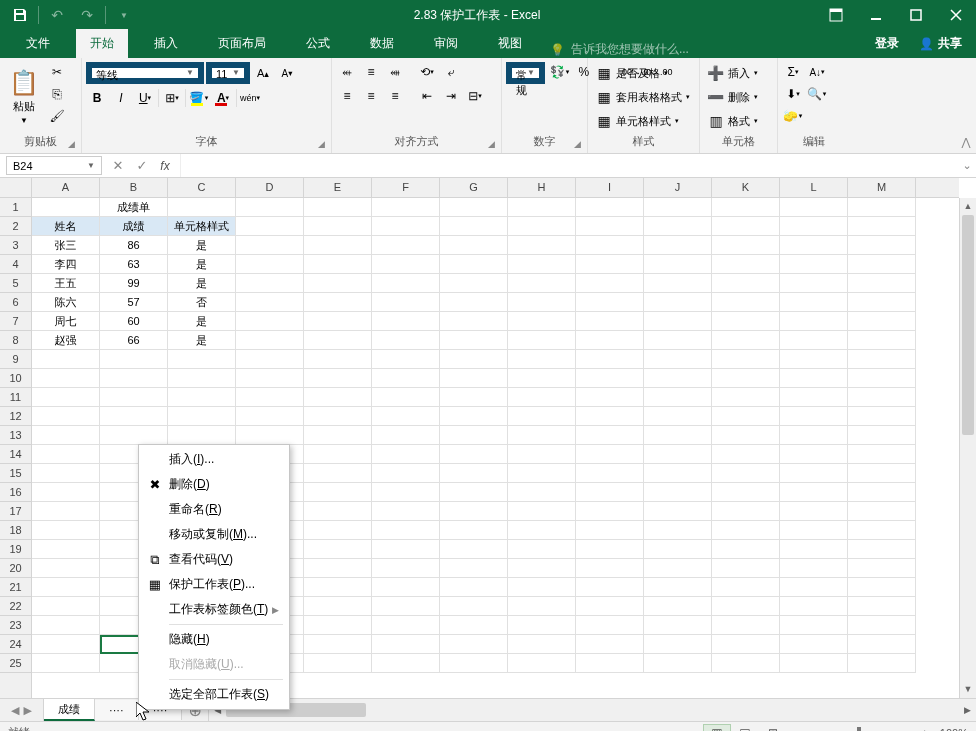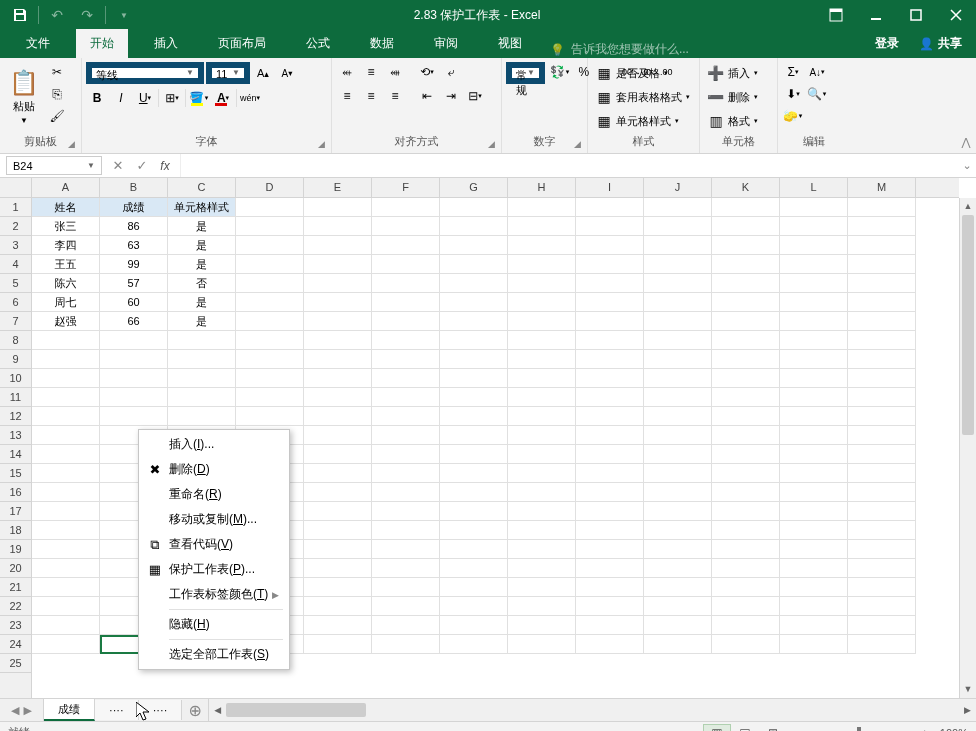--- a/index.html
+++ b/index.html
@@ -93,21 +93,21 @@
 .statusbar { height: 22px; background: #f3f3f3; border-top: 1px solid #d4d4d4; display: flex; align-items: center; font-size: 11px; color: #555; padding: 0 8px; }
 .statusbar .spacer { flex: 1; }
 .view-btns { display: flex; gap: 0; }
 .view-btn { width: 28px; height: 18px; display: flex; align-items: center; justify-content: center; border: 1px solid transparent; cursor: pointer; font-size: 12px; }
 .view-btn.active { background: #e0ece0; border-color: #b0d0b0; }
 .zoom-slider { width: 100px; height: 4px; background: #ccc; margin: 0 8px; position: relative; }
 .zoom-slider .zthumb { position: absolute; left: 48px; top: -4px; width: 4px; height: 12px; background: #777; }
 .zoom-btn { cursor: pointer; padding: 0 4px; }
 
 
-.ctxmenu { position: absolute; left: 138px; top: 429px; width: 152px; background: #fff; border: 1px solid #c6c6c6; box-shadow: 2px 2px 6px rgba(0,0,0,0.25); padding: 2px; z-index: 50; }
+.ctxmenu { position: absolute; left: 138px; top: 444px; width: 152px; background: #fff; border: 1px solid #c6c6c6; box-shadow: 2px 2px 6px rgba(0,0,0,0.25); padding: 2px; z-index: 50; }
 .ctx-item { display: flex; align-items: center; height: 25px; padding: 0 8px 0 28px; cursor: pointer; font-size: 12px; position: relative; }
 .ctx-item.disabled { color: #aaa; cursor: default; }
 .ctx-item .cicon { position: absolute; left: 6px; width: 16px; text-align: center; font-size: 13px; }
 .ctx-item .sub { margin-left: auto; font-size: 9px; color: #888; }
 .ctx-sep { height: 1px; background: #e0e0e0; margin: 2px 4px 2px 28px; }
 
 .cursor { position: absolute; left: 136px; top: 702px; font-size: 16px; color: #000; z-index: 60; pointer-events: none; }
 
 u.acc { text-decoration: underline; }
 </style>
@@ -402,20 +402,35 @@
       <div class="rowhdr">18</div>
       <div class="rowhdr">19</div>
       <div class="rowhdr">20</div>
       <div class="rowhdr">21</div>
       <div class="rowhdr">22</div>
       <div class="rowhdr">23</div>
       <div class="rowhdr">24</div>
       <div class="rowhdr">25</div>
     </div>
   <div class="cells" id="cells">
+    <div class="crow">
+        <div class="cell"></div>
+        <div class="cell">成绩单</div>
+        <div class="cell"></div>
+        <div class="cell"></div>
+        <div class="cell"></div>
+        <div class="cell"></div>
+        <div class="cell"></div>
+        <div class="cell"></div>
+        <div class="cell"></div>
+        <div class="cell"></div>
+        <div class="cell"></div>
+        <div class="cell"></div>
+        <div class="cell"></div>
+      </div>
       <div class="crow">
         <div class="cell hl">姓名</div>
         <div class="cell hl">成绩</div>
         <div class="cell hl">单元格样式</div>
         <div class="cell"></div>
         <div class="cell"></div>
         <div class="cell"></div>
         <div class="cell"></div>
         <div class="cell"></div>
         <div class="cell"></div>
@@ -845,20 +860,23 @@
       <span>保护工作表(<u class="acc">P</u>)...</span>
     </div>
     <div class="ctx-item">
       <span>工作表标签颜色(<u class="acc">T</u>)</span>
       <span class="sub">▶</span>
     </div>
     <div class="ctx-sep"></div>
     <div class="ctx-item">
       <span>隐藏(<u class="acc">H</u>)</span>
     </div>
+    <div class="ctx-item disabled">
+      <span>取消隐藏(<u class="acc">U</u>)...</span>
+    </div>
     <div class="ctx-sep"></div>
     <div class="ctx-item">
       <span>选定全部工作表(<u class="acc">S</u>)</span>
     </div>
   </div>
 
 <div class="cursor">
   <svg width="16" height="20" viewBox="0 0 16 20">
       <path d="M0 0l0 15 4-4 3 7 3-1-3-7 6 0z" fill="#fff" stroke="#000" stroke-width="1"></path>
     </svg>

